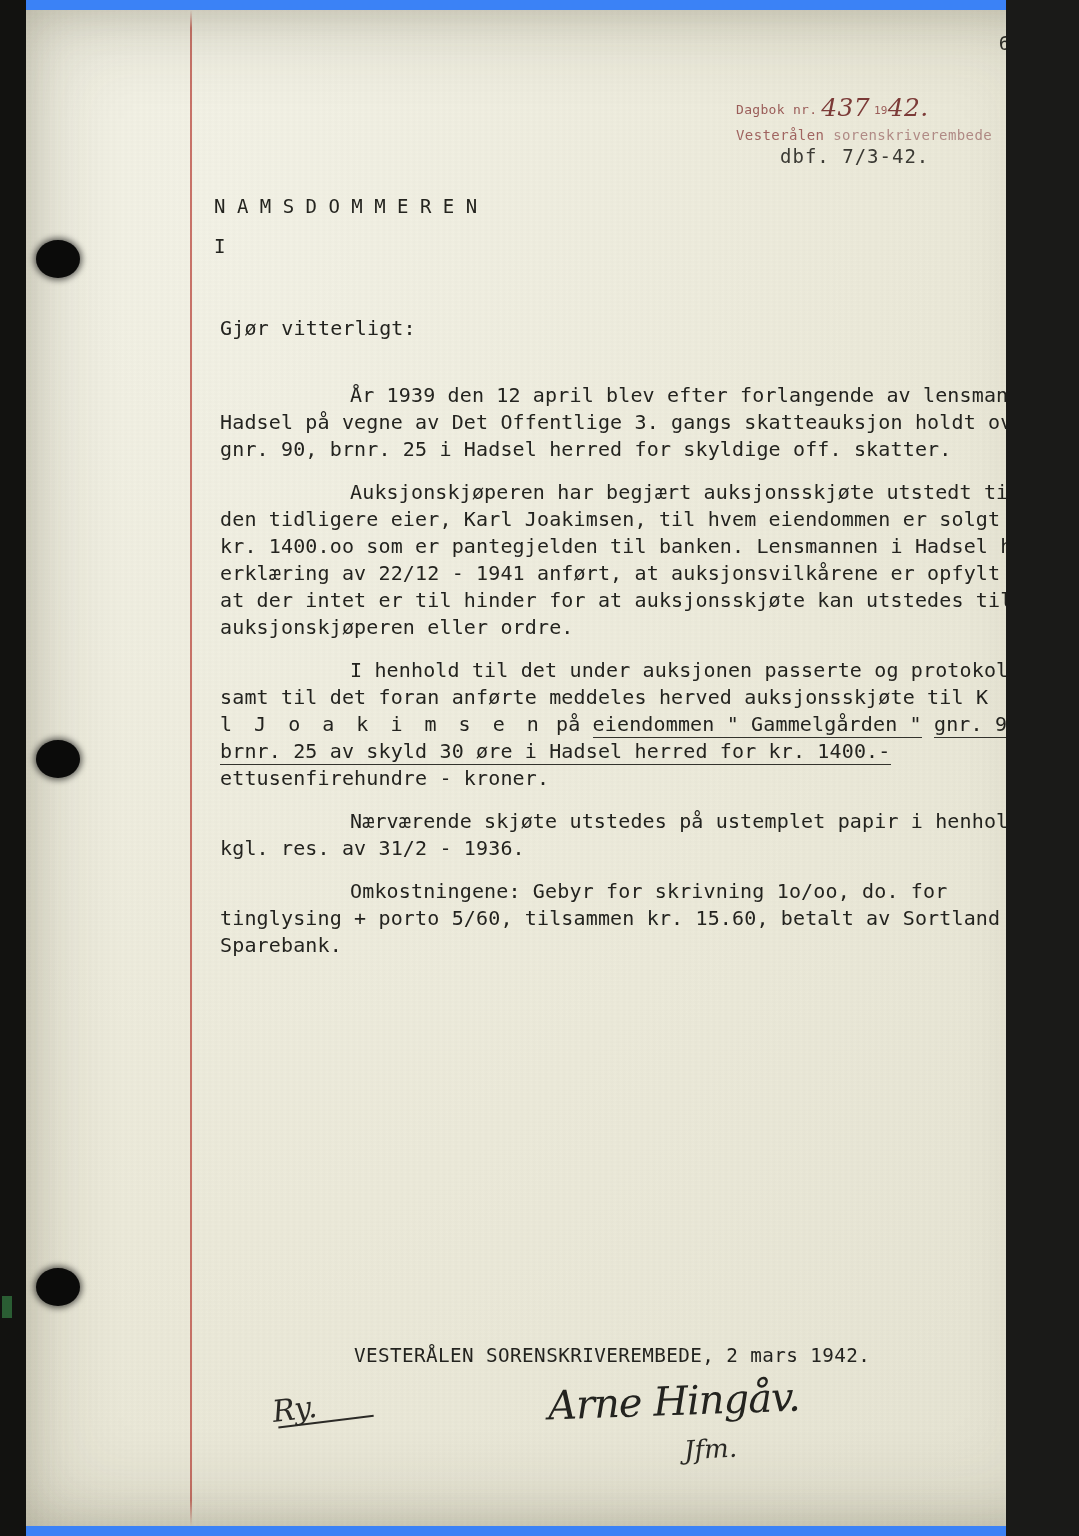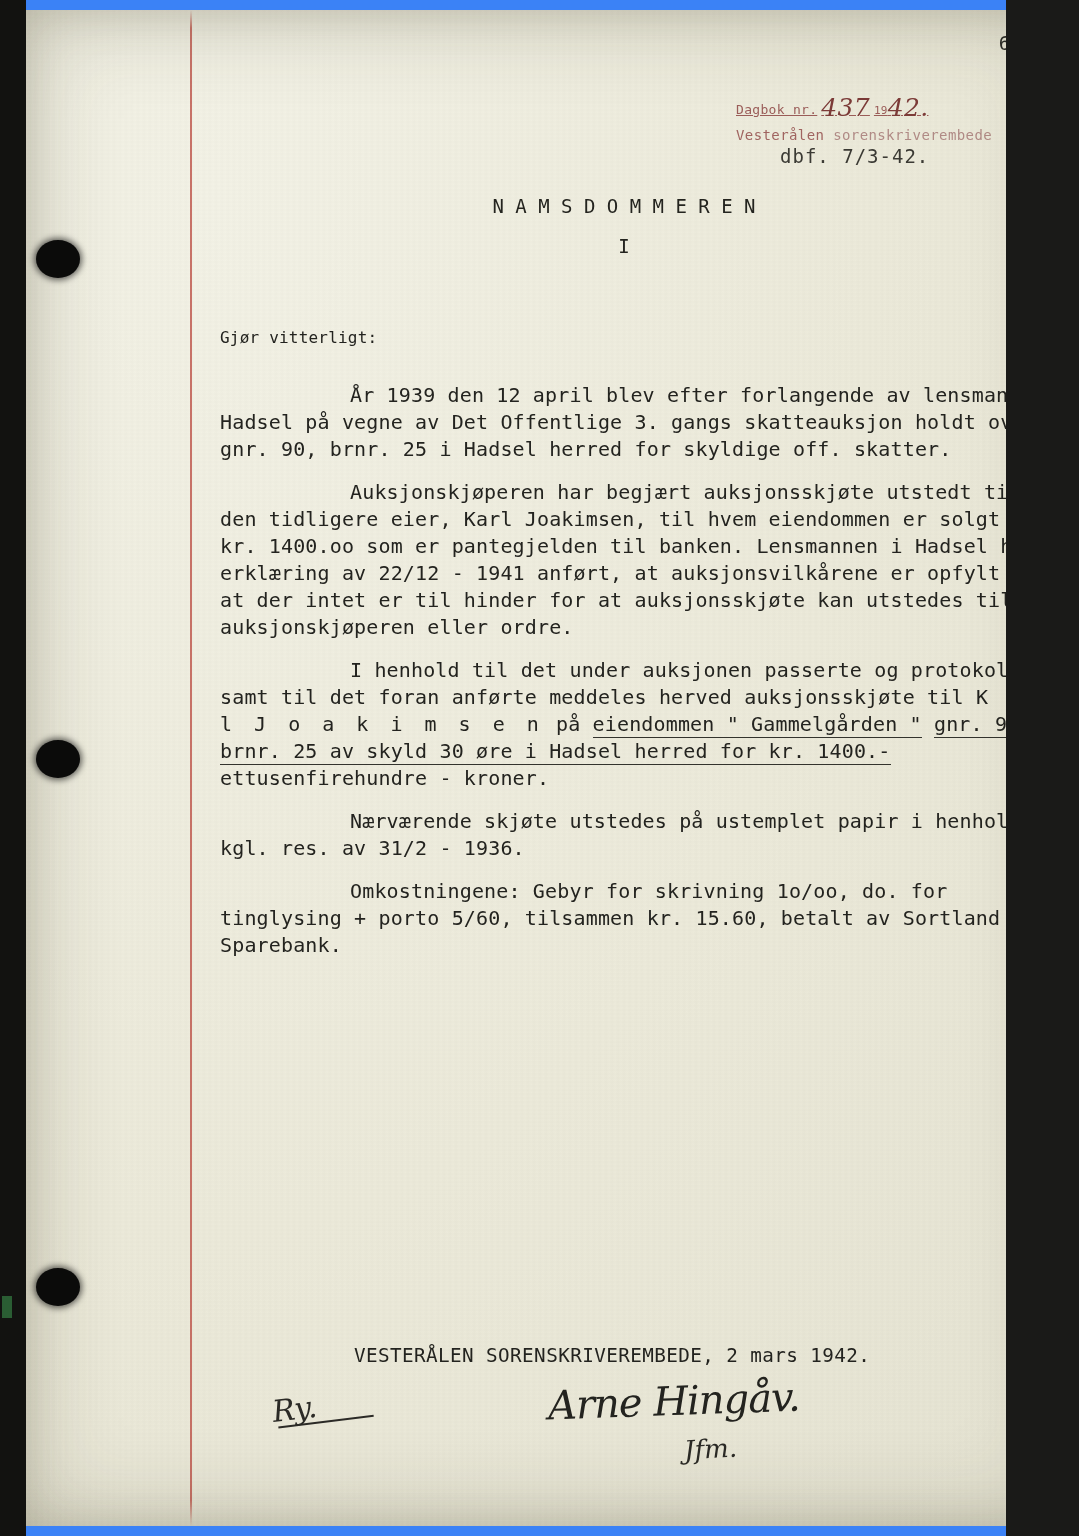--- a/index.html
+++ b/index.html
@@ -84,21 +84,20 @@
     left: 712px;
     top: 80px;
     width: 300px;
     color: #9a5c58;
     font-size: 13px;
     line-height: 1.25;
   }
   #stamp .stamp-line1 {
     letter-spacing: 0.3px;
     white-space: nowrap;
-    text-decoration: underline;
   }
   #stamp .dagbok-nr {
     font-family: "DejaVu Serif", serif;
     font-size: 25px;
     font-style: italic;
     color: #7c3b38;
     margin: 0 4px;
     position: relative;
     top: 2px;
   }
@@ -135,33 +134,32 @@
     color: #23231f;
     font-family: "DejaVu Sans Mono", monospace;
     font-size: 19.5px;
     letter-spacing: 0.2px;
   }
   #heading {
     position: absolute;
     left: 190px;
     top: 176px;
     width: 820px;
-    text-align: center;
     color: #24241f;
   }
   #heading .h-line {
     font-family: "DejaVu Sans Mono", monospace;
     font-size: 19px;
     line-height: 40px;
   }
 
   #gjoer {
     left: 196px;
-    top: 318px;
-    font-size: 16px;
+    top: 306px;
+    font-size: 20px;
   }
 
   #body {
     position: absolute;
     left: 196px;
     top: 372px;
     width: 850px;
   }
   #body p {
     margin: 0 0 16px 0;

